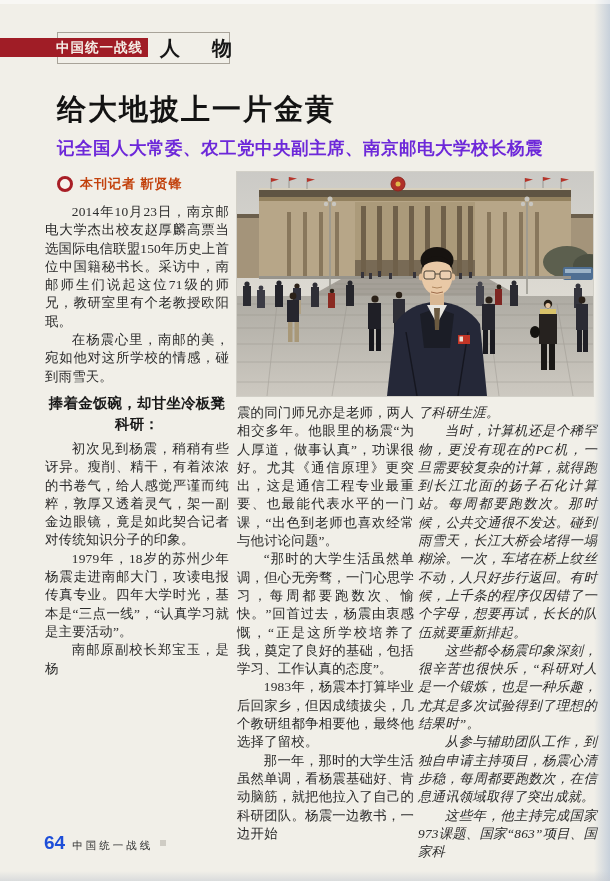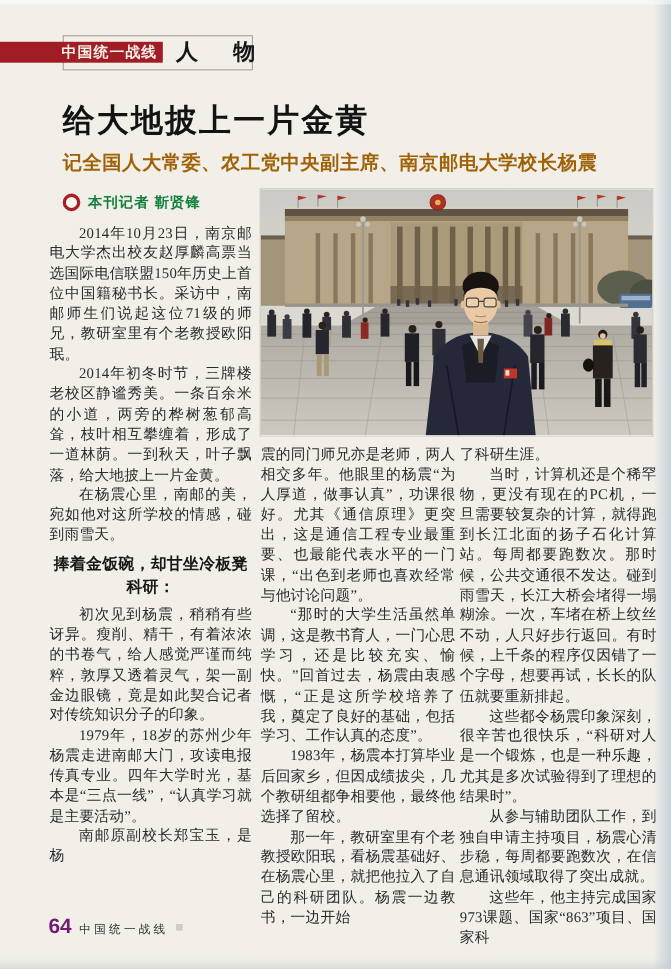--- a/index.html
+++ b/index.html
@@ -25,46 +25,46 @@
   .hdr-section{position:absolute;top:36px;height:24px;
     font-family:"Liberation Sans","DejaVu Sans",sans-serif;font-weight:bold;
     font-size:20px;color:#161616;line-height:24px;}
   .hdr-ren{left:160px;} .hdr-wu{left:212px;}
 
   
   .title{position:absolute;left:57px;top:90px;width:520px;
     font-family:"Liberation Sans","DejaVu Sans",sans-serif;font-weight:bold;
     font-size:29px;letter-spacing:2px;color:#131313;}
   .subtitle{position:absolute;left:57px;top:136px;width:530px;
-    font-size:17.5px;font-weight:600;color:#a16207;letter-spacing:0.5px;}
+    font-size:17.5px;font-weight:600;color:#6d28d9;letter-spacing:0.5px;}
   .byline{position:absolute;left:57px;top:175px;display:flex;align-items:center;gap:7px;}
   .byline .ring{width:10px;height:10px;border-radius:50%;border:3px solid #a81e26;background:#f7f4ee;box-sizing:content-box;}
   .byline .txt{font-family:"Liberation Sans","DejaVu Sans",sans-serif;font-weight:bold;
-    font-size:13px;color:#15803d;letter-spacing:1px;}
+    font-size:13px;color:#c2410c;letter-spacing:1px;}
 
   
   .photo{position:absolute;left:237px;top:172px;width:356px;height:224px;overflow:hidden;
     box-shadow:0 0 0 1px rgba(120,115,105,.25);}
   .photo svg{display:block;}
 
   
   .col{position:absolute;font-size:13.4px;line-height:18.3px;color:#2b2b2b;
     text-align:justify;text-justify:inter-character;letter-spacing:0.2px;}
   .col p{margin:0;text-indent:2em;}
   .col p.noindent{text-indent:0;}
   .col-heading{font-family:"Liberation Sans","DejaVu Sans",sans-serif;font-weight:bold;
     font-size:14.5px;color:#181818;text-align:center;line-height:21px;margin:7px 0 5px 0;text-indent:0;}
   #col-left{left:45px;top:203px;width:184px;}
   #col-middle{left:237px;top:404px;width:177px;}
-  #col-right{left:418px;top:404px;width:179px;}
+  #col-right{left:418px;top:404px;width:179px;font-style:italic;}
 
   
   .footer{position:absolute;left:44px;top:832px;display:flex;align-items:baseline;gap:7px;}
   .footer .num{font-family:"Liberation Sans","DejaVu Sans",sans-serif;font-weight:bold;
-    font-size:19px;color:#701a75;}
+    font-size:19px;color:#1d4ed8;}
   .footer .mag{font-family:"Liberation Sans","DejaVu Sans",sans-serif;
     font-size:10.5px;color:#2e2e2e;letter-spacing:3px;}
   .footer .mark{width:6px;height:6px;background:#cfccc4;align-self:center;}
 </style>
 </head>
 <body>
 
 <div class="hdr-box"></div>
 <div class="hdr-redbar">
   <span>中国统一战线</span>
@@ -307,35 +307,34 @@
     <line x1="169" y1="160" x2="180" y2="224" stroke="#15161f" stroke-width="1.4"></line>
     <line x1="231" y1="160" x2="221" y2="224" stroke="#15161f" stroke-width="1.4"></line>
     <rect x="221" y="163" width="12" height="9" fill="#c23526"></rect>
     <rect x="222.5" y="164.5" width="3.5" height="5" fill="#e8e2d6"></rect>
   </g>
 </svg>
 </div>
 
 <div id="col-left" class="col">
     <p>2014年10月23日，南京邮电大学杰出校友赵厚麟高票当选国际电信联盟150年历史上首位中国籍秘书长。采访中，南邮师生们说起这位71级的师兄，教研室里有个老教授欧阳珉。</p>
-    <p>2014年初冬时节，三牌楼老校区静谧秀美。一条百余米的小道，两旁的桦树葱郁高耸，枝叶相互攀缠着，形成了一道林荫。一到秋天，叶子飘落，给大地披上一片金黄。</p>
     <p>在杨震心里，南邮的美，宛如他对这所学校的情感，碰到雨雪天。</p>
     <div class="col-heading">
       <div>捧着金饭碗，却甘坐冷板凳</div>
       <div>科研：</div>
     </div>
     <p>初次见到杨震，稍稍有些讶异。瘦削、精干，有着浓浓的书卷气，给人感觉严谨而纯粹，敦厚又透着灵气，架一副金边眼镜，竟是如此契合记者对传统知识分子的印象。</p>
     <p>1979年，18岁的苏州少年杨震走进南邮大门，攻读电报传真专业。四年大学时光，基本是“三点一线”，“认真学习就是主要活动”。</p>
     <p>南邮原副校长郑宝玉，是杨</p>
   </div>
 <div id="col-middle" class="col">
     <p class="noindent">震的同门师兄亦是老师，两人相交多年。他眼里的杨震“为人厚道，做事认真”，功课很好。尤其《通信原理》更突出，这是通信工程专业最重要、也最能代表水平的一门课，“出色到老师也喜欢经常与他讨论问题”。</p>
-    <p>“那时的大学生活虽然单调，这是教书育人，一门心思学习，还是比较充实、愉快。”回首过去，杨震由衷感慨，“正是这所学校培养了我，奠定了良好的基础，包括学习、工作认真的态度”。</p>
+    <p>“那时的大学生活虽然单调，但心无旁骛，一门心思学习，每周都要跑数次、愉快。”回首过去，杨震由衷感慨，“正是这所学校培养了我，奠定了良好的基础，包括学习、工作认真的态度”。</p>
     <p>1983年，杨震本打算毕业后回家乡，但因成绩拔尖，几个教研组都争相要他，最终他选择了留校。</p>
-    <p>那一年，教研室里有个老教授欧阳珉，看杨震基础好、在杨震心里，就把他拉入了自己的科研团队。杨震一边教书，一边开始</p>
+    <p>那一年，那时的大学生活虽然单调，看杨震基础好、肯动脑筋，就把他拉入了自己的科研团队。杨震一边教书，一边开始</p>
   </div>
 <div id="col-right" class="col">
     <p class="noindent">了科研生涯。</p>
     <p>当时，计算机还是个稀罕物，更没有现在的PC机，一旦需要较复杂的计算，就得跑到长江北面的扬子石化计算站。每周都要跑数次。那时候，公共交通很不发达。碰到雨雪天，长江大桥会堵得一塌糊涂。一次，车堵在桥上纹丝不动，人只好步行返回。有时候，上千条的程序仅因错了一个字母，想要再试，长长的队伍就要重新排起。</p>
     <p>这些都令杨震印象深刻，很辛苦也很快乐，“科研对人是一个锻炼，也是一种乐趣，尤其是多次试验得到了理想的结果时”。</p>
     <p>从参与辅助团队工作，到独自申请主持项目，杨震心清步稳，每周都要跑数次，在信息通讯领域取得了突出成就。</p>
     <p>这些年，他主持完成国家973课题、国家“863”项目、国家科</p>
   </div>
 
 <div class="footer">

